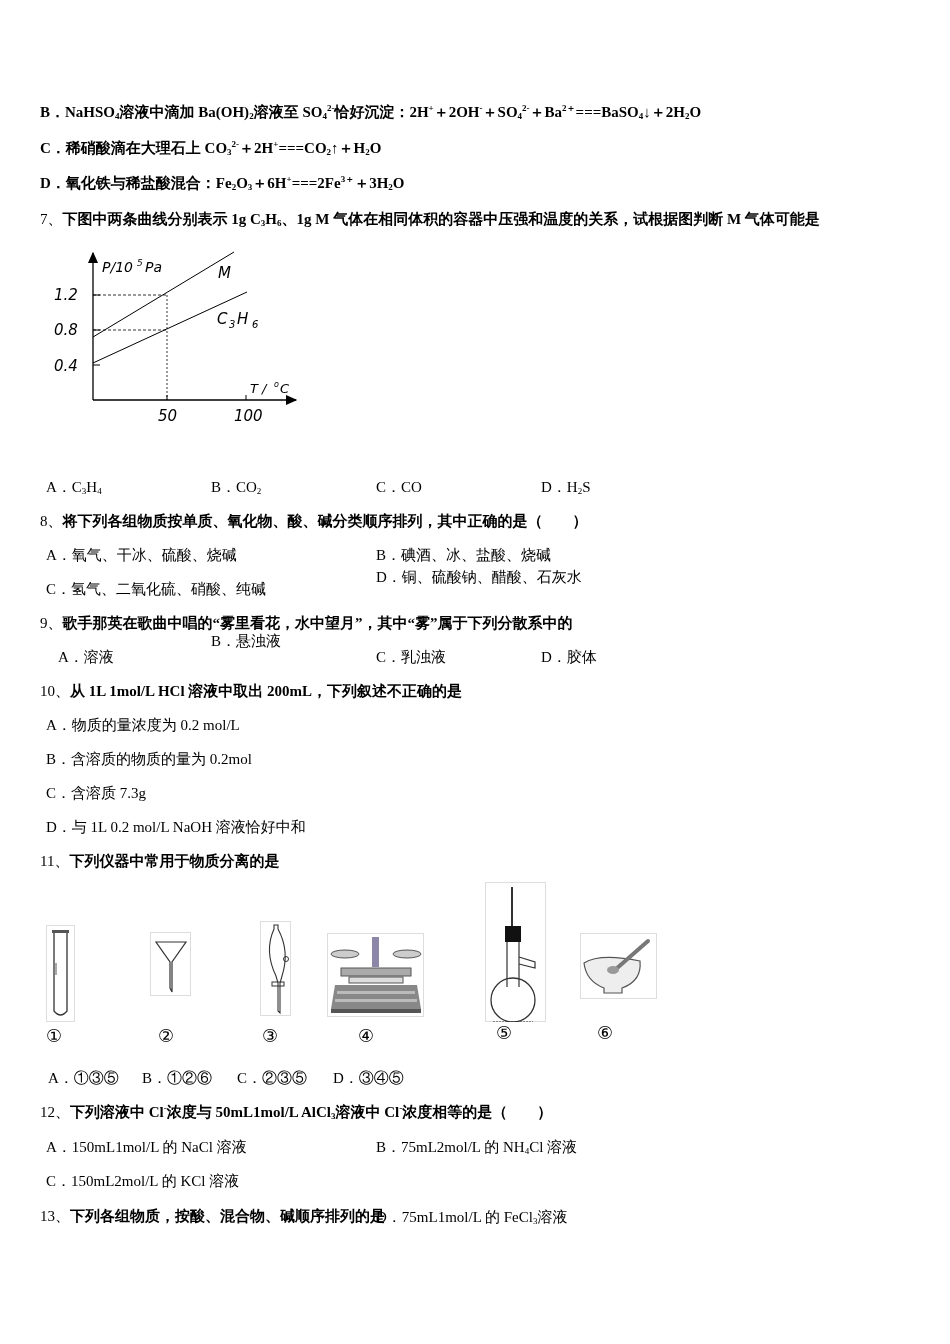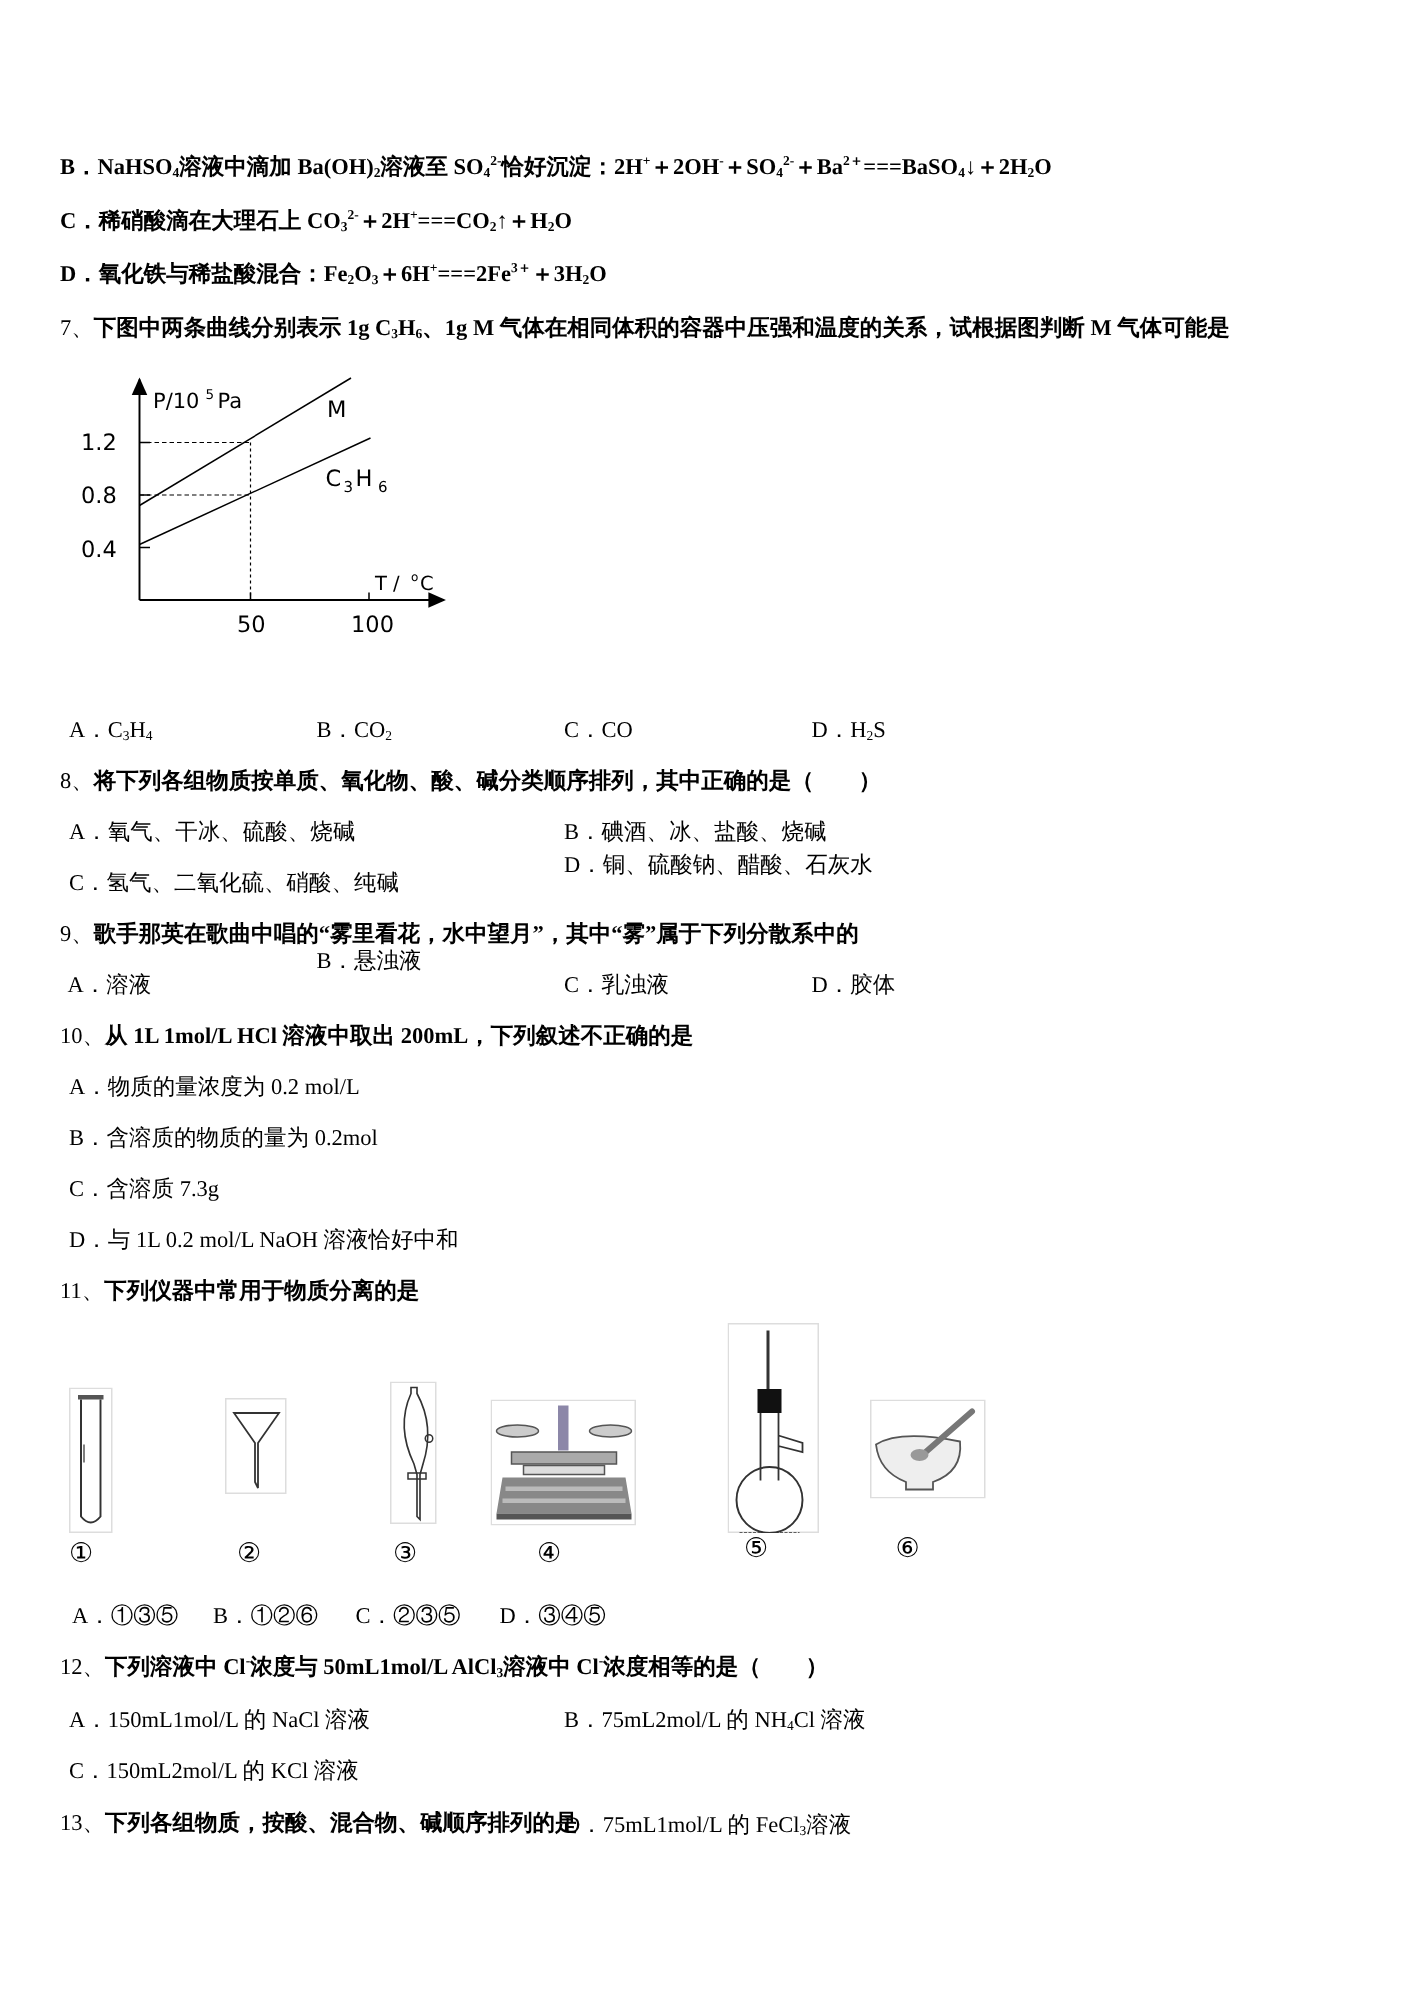--- a/index.html
+++ b/index.html
@@ -9,21 +9,21 @@
     color: #000;
   }
   .line {
     position: absolute; left: 40px; font-size: 15px; line-height: 20px;
     white-space: nowrap; font-weight: bold;
   }
   .num { font-weight: normal; }
   .opt { position: absolute; font-size: 15px; line-height: 20px; white-space: nowrap; font-weight: normal; }
   sub { font-size: 9px; vertical-align: -2px; line-height: 0; }
   sup { font-size: 9px; vertical-align: 6px; line-height: 0; }
-  .chart { position: absolute; left: 40px; top: 245px; width: 270px; height: 190px; }
+  .chart { position: absolute; left: 40px; top: 245px; width: 270px; height: 190px; font-style: italic; }
   .chart svg text { font-family: "DejaVu Sans", sans-serif; }
   .fig { position: absolute; }
   .circ { position: absolute; font-size: 18px; font-family: "DejaVu Sans", sans-serif; }
 </style>
 </head>
 <body>
 
 <div class="line" style="top:102px">
   <span>B．</span><span>NaHSO</span><sub>4</sub><span>溶液中滴加 Ba(OH)</span><sub>2</sub><span>溶液至 SO</span><sub>4</sub><sup>2-</sup><span>恰好沉淀：2H</span><sup>+</sup><span>＋2OH</span><sup>-</sup><span>＋SO</span><sub>4</sub><sup>2-</sup><span>＋Ba</span><sup>2＋</sup><span>===BaSO</span><sub>4</sub><span>↓＋2H</span><sub>2</sub><span>O</span>
 </div>
@@ -87,21 +87,21 @@
 <div class="opt" style="top:477px; left:376px"><span>C．</span><span>CO</span></div>
 <div class="opt" style="top:477px; left:541px"><span>D．</span><span>H</span><sub>2</sub><span>S</span></div>
 
 <div class="line" style="top:511px"><span class="num">8、</span><span>将下列各组物质按单质、氧化物、酸、碱分类顺序排列，其中正确的是（　　）</span></div>
 <div class="opt" style="top:545px; left:46px"><span>A．</span><span>氧气、干冰、硫酸、烧碱</span></div>
 <div class="opt" style="top:545px; left:376px"><span>B．</span><span>碘酒、冰、盐酸、烧碱</span></div>
 <div class="opt" style="top:579px; left:46px"><span>C．</span><span>氢气、二氧化硫、硝酸、纯碱</span></div>
 <div class="opt" style="top:567px; left:376px"><span>D．</span><span>铜、硫酸钠、醋酸、石灰水</span></div>
 
 <div class="line" style="top:613px"><span class="num">9、</span><span>歌手那英在歌曲中唱的“雾里看花，水中望月”，其中“雾”属于下列分散系中的</span></div>
-<div class="opt" style="top:647px; left:45px"><span>A．</span><span>溶液</span></div>
+<div class="opt" style="top:647px; left:58px"><span>A．</span><span>溶液</span></div>
 <div class="opt" style="top:631px; left:211px"><span>B．</span><span>悬浊液</span></div>
 <div class="opt" style="top:647px; left:376px"><span>C．</span><span>乳浊液</span></div>
 <div class="opt" style="top:647px; left:541px"><span>D．</span><span>胶体</span></div>
 
 <div class="line" style="top:681px"><span class="num">10、</span><span>从 1L 1mol/L HCl 溶液中取出 200mL，下列叙述不正确的是</span></div>
 <div class="opt" style="top:715px; left:46px"><span>A．</span><span>物质的量浓度为 0.2 mol/L</span></div>
 <div class="opt" style="top:749px; left:46px"><span>B．</span><span>含溶质的物质的量为 0.2mol</span></div>
 <div class="opt" style="top:783px; left:46px"><span>C．</span><span>含溶质 7.3g</span></div>
 <div class="opt" style="top:817px; left:46px"><span>D．</span><span>与 1L 0.2 mol/L NaOH 溶液恰好中和</span></div>
 

